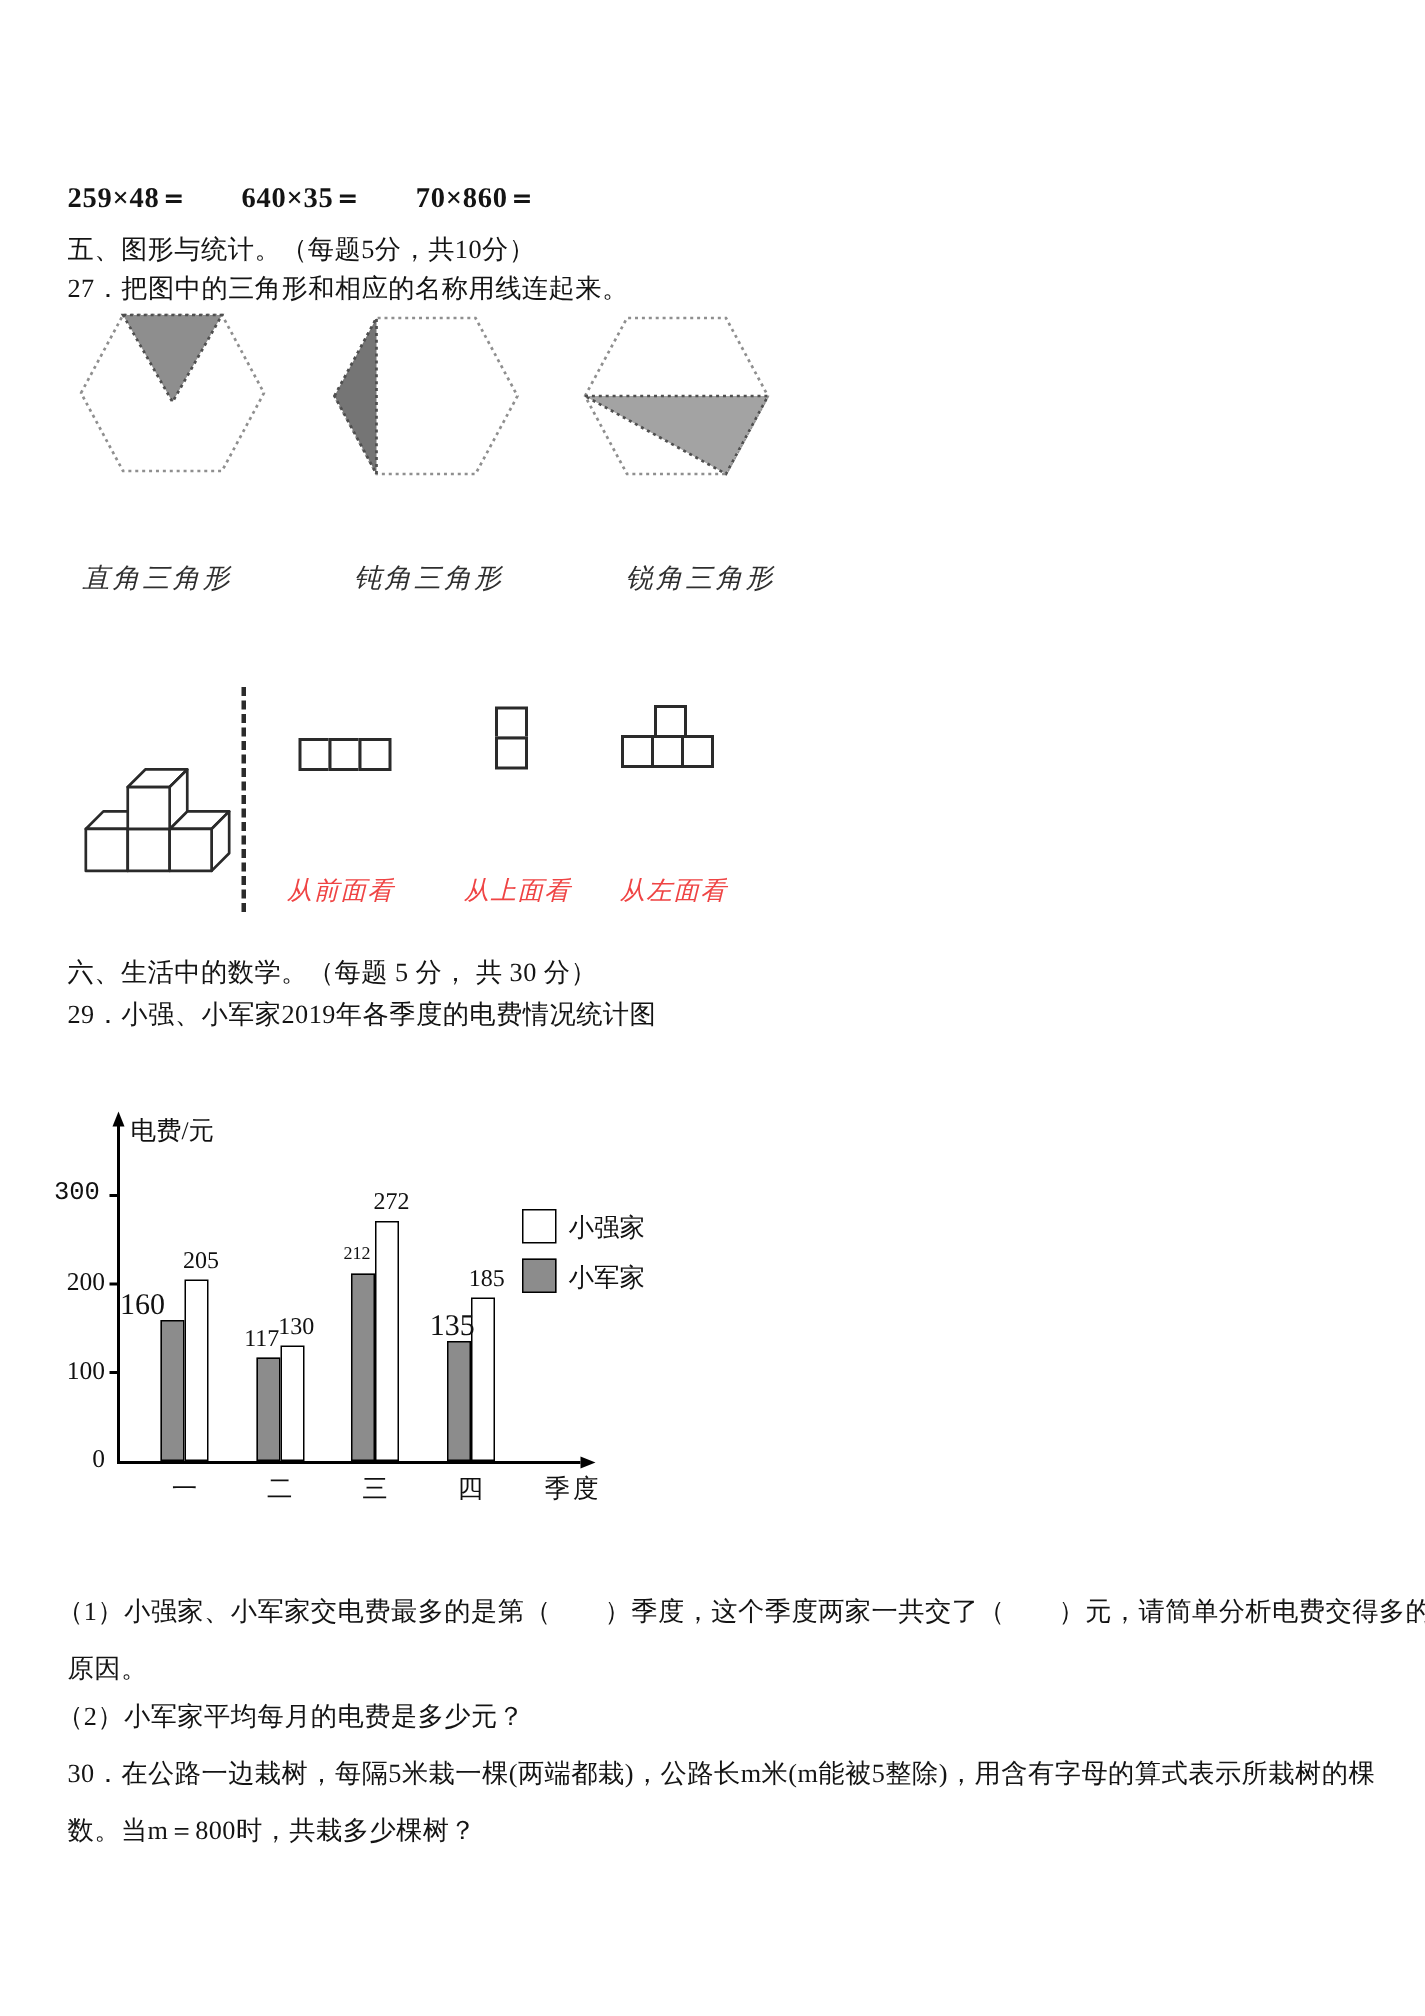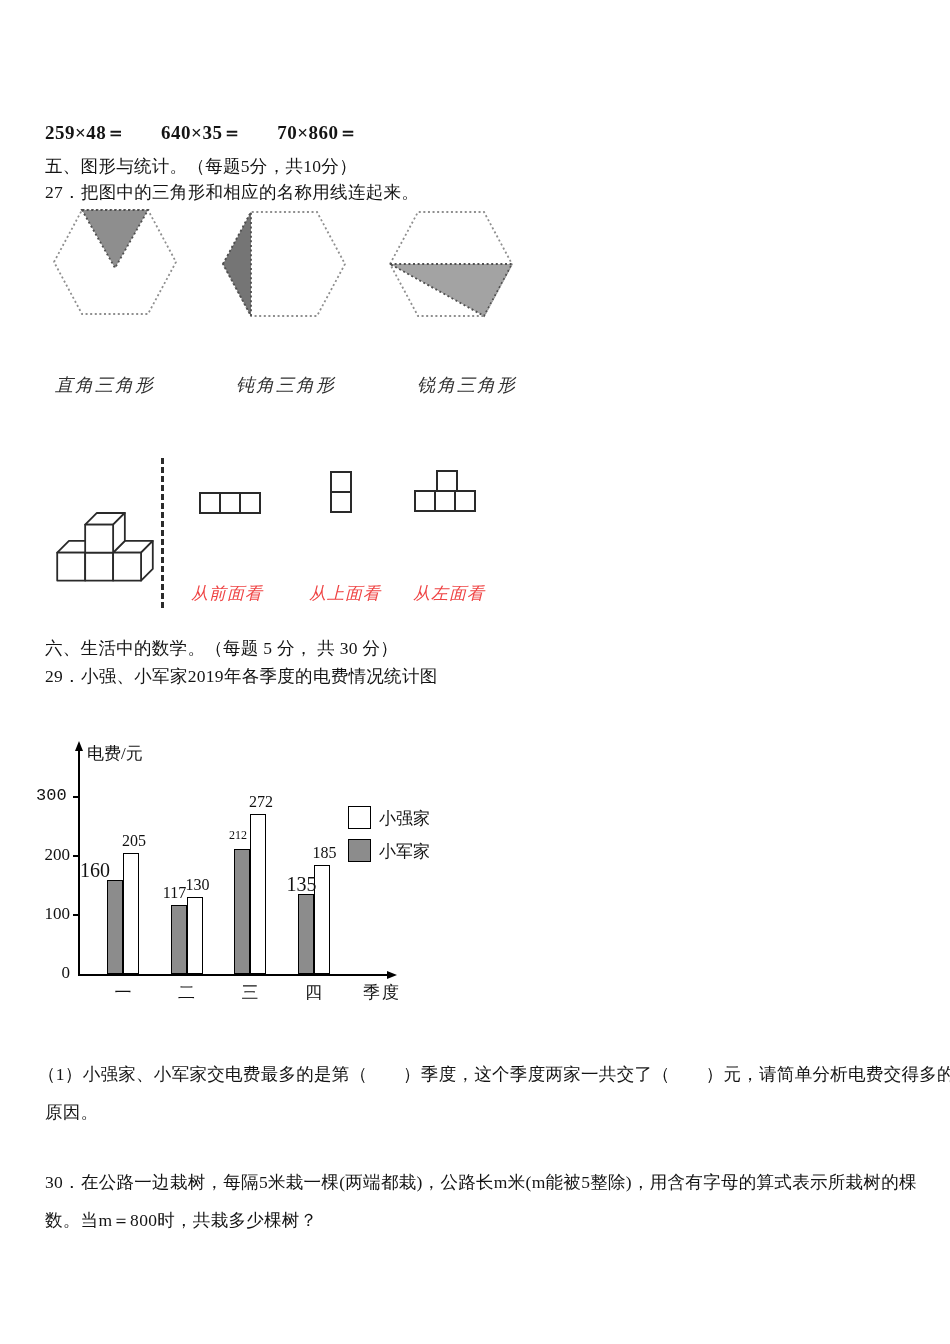--- a/index.html
+++ b/index.html
@@ -129,16 +129,17 @@
         <div style="position: absolute; left: 31px; top: 1px; white-space: nowrap;">小强家</div>
       </div>
       <div style="position: absolute; left: 293px; top: 105px; width: 120px; height: 26px;">
         <div style="position: absolute; left: 0px; top: 0px; width: 23px; height: 23px; background: rgb(140, 140, 140); border: 1.5px solid rgb(0, 0, 0); box-sizing: border-box;"></div>
         <div style="position: absolute; left: 31px; top: 1px; white-space: nowrap;">小军家</div>
       </div>
     </div>
 
   <div class="line" style="left:38px;top:1041px;">（1）小强家、小军家交电费最多的是第（　　）季度，这个季度两家一共交了（　　）元，请简单分析电费交得多的</div>
   <div class="line" style="left:45px;top:1079px;">原因。</div>
+  <div class="line" style="left:38px;top:1111px;">（2）小军家平均每月的电费是多少元？</div>
   <div class="line" style="left:45px;top:1149px;">30．在公路一边栽树，每隔5米栽一棵(两端都栽)，公路长m米(m能被5整除)，用含有字母的算式表示所栽树的棵</div>
   <div class="line" style="left:45px;top:1187px;">数。当m＝800时，共栽多少棵树？</div>
 
 </div>
 
 </body></html>

